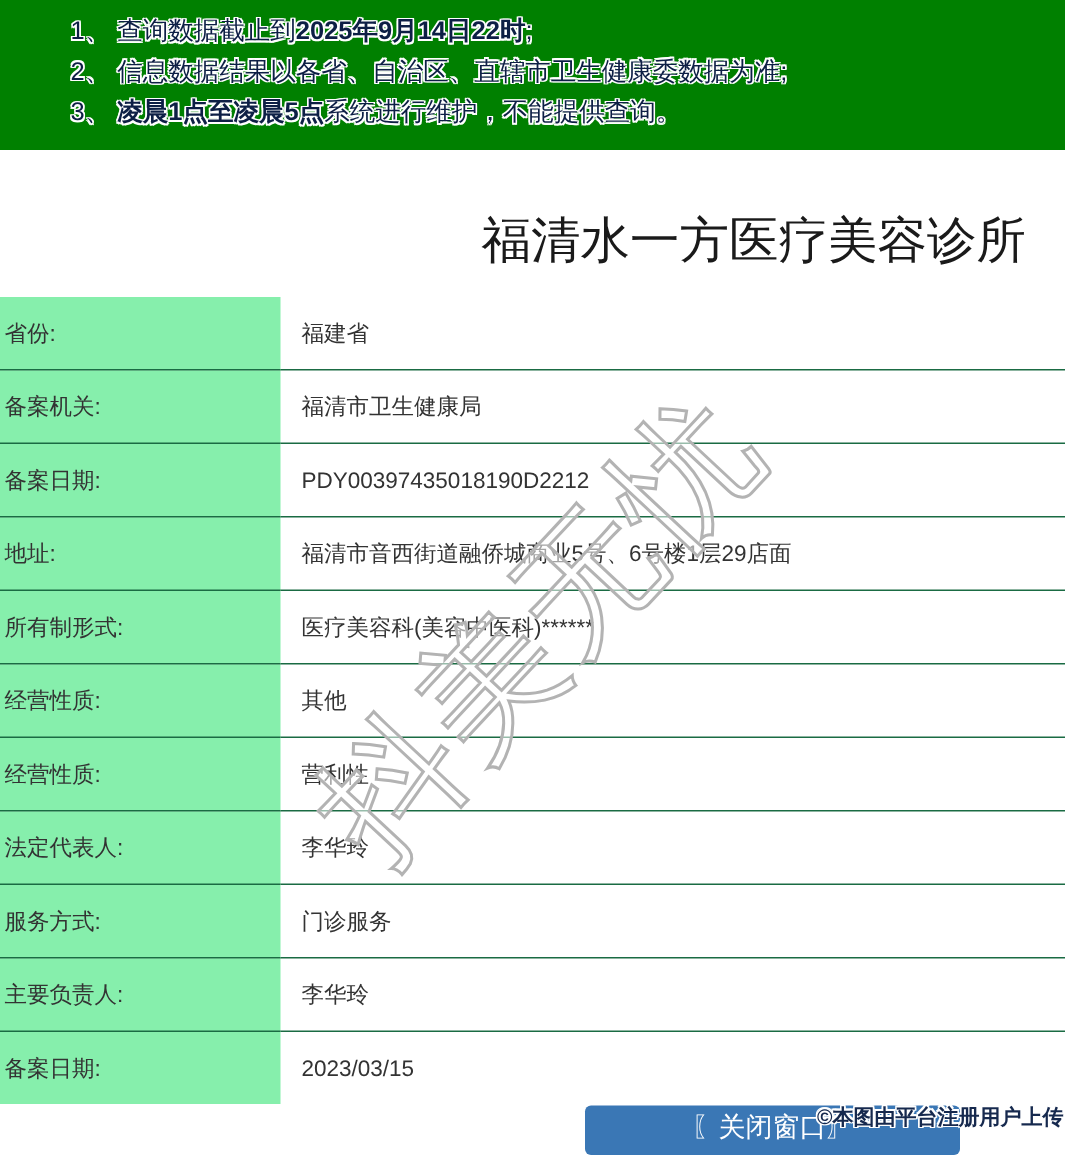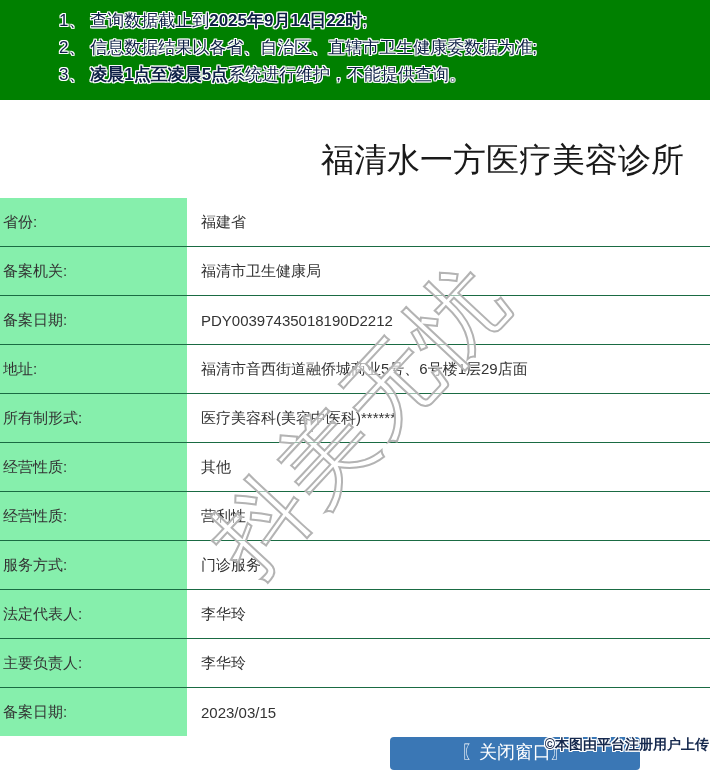--- a/index.html
+++ b/index.html
@@ -4,21 +4,21 @@
 <style>
   html,body{margin:0;padding:0;}
   body{
     width:710px;height:775px;position:relative;overflow:hidden;
     background:#ffffff;
     font-family:"Liberation Sans","DejaVu Sans",sans-serif;
   }
   
   .notice{
     background:#008000;
-    padding:7px 0 12px 12px;
+    padding:7px 0 12px 0;
   }
   .notice ul{
     margin:0;padding:0 0 0 47px;list-style:none;
   }
   .notice li{
     font-size:17px;line-height:27px;
     color:#0d1f45;
     text-shadow:-1px 0 #fff,1px 0 #fff,0 -1px #fff,0 1px #fff,
                 -1px -1px #fff,1px 1px #fff,1px -1px #fff,-1px 1px #fff;
     white-space:nowrap;
@@ -109,26 +109,26 @@
       </tr>
       <tr>
         <td class="label">经营性质:</td>
         <td class="value">其他</td>
       </tr>
       <tr>
         <td class="label">经营性质:</td>
         <td class="value">营利性</td>
       </tr>
       <tr>
+        <td class="label">法定代表人:</td>
+        <td class="value">李华玲</td>
+      </tr>
+      <tr>
         <td class="label">服务方式:</td>
         <td class="value">门诊服务</td>
-      </tr>
-      <tr>
-        <td class="label">法定代表人:</td>
-        <td class="value">李华玲</td>
       </tr>
       <tr>
         <td class="label">主要负责人:</td>
         <td class="value">李华玲</td>
       </tr>
       <tr>
         <td class="label">备案日期:</td>
         <td class="value">2023/03/15</td>
       </tr>
     </tbody>

